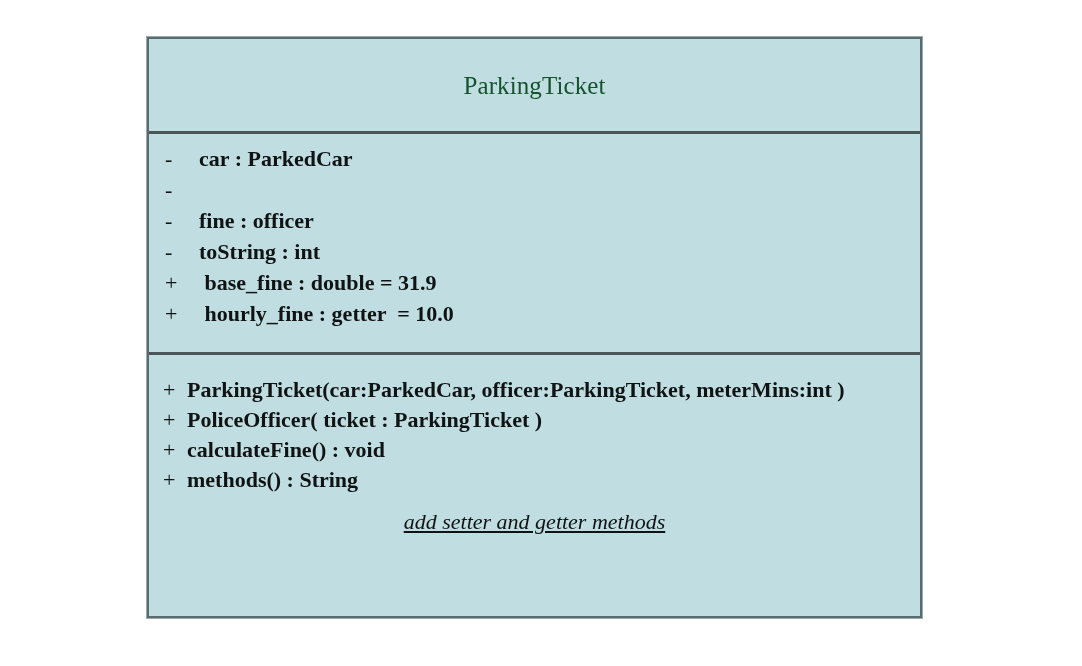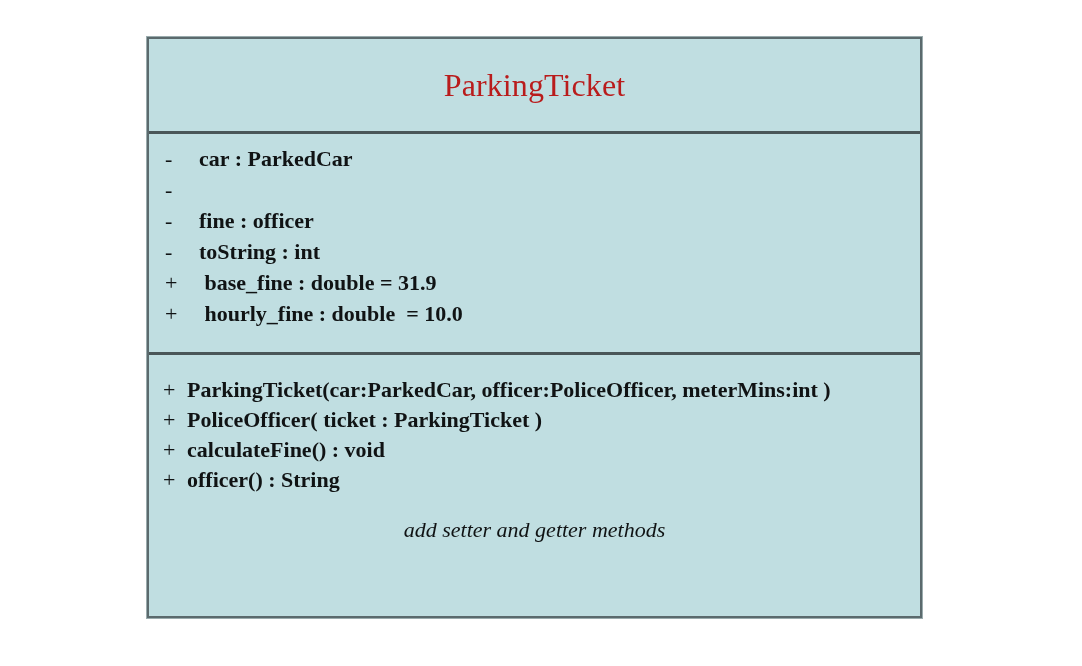--- a/index.html
+++ b/index.html
@@ -31,23 +31,23 @@
   
   .compartment-name {
     height: 95px;
     box-sizing: border-box;
     display: flex;
     align-items: center;
     justify-content: center;
     border-bottom: 3px solid #4a5658;
   }
   .class-title {
-    font-size: 32px;
+    font-size: 25px;
     line-height: 1;
-    color: #b91c1c;
+    color: #14532d;
     letter-spacing: 0.1px;
     text-align: center;
   }
 
   
   .compartment-attributes {
     height: 221px;
     box-sizing: border-box;
     border-bottom: 3px solid #4a5658;
     padding-top: 12px;
@@ -90,25 +90,26 @@
   .compartment-operations .member-row {
     padding-left: 14px;
     height: 30px;
   }
   .compartment-operations .member-visibility {
     width: 24px;
   }
 
   
   .note-row {
-    margin-top: 20px;
+    margin-top: 12px;
     text-align: center;
     font-size: 22px;
     font-style: italic;
     color: #101314;
+    text-decoration: underline;
   }
 </style>
 </head>
 <body>
 
 <div id="uml-class-box">
 
   <div class="compartment-name">
     <div class="class-title">ParkingTicket</div>
   </div>
@@ -134,44 +135,44 @@
       <span class="member-text">toString : int</span>
     </div>
 
     <div class="member-row">
       <span class="member-visibility">+</span>
       <span class="member-text"> base_fine : double = 31.9</span>
     </div>
 
     <div class="member-row">
       <span class="member-visibility">+</span>
-      <span class="member-text"> hourly_fine : double  = 10.0</span>
+      <span class="member-text"> hourly_fine : getter  = 10.0</span>
     </div>
 
   </div>
 
   <div class="compartment-operations">
 
     <div class="member-row">
       <span class="member-visibility">+</span>
-      <span class="member-text">ParkingTicket(car:ParkedCar, officer:PoliceOfficer, meterMins:int )</span>
+      <span class="member-text">ParkingTicket(car:ParkedCar, officer:ParkingTicket, meterMins:int )</span>
     </div>
 
     <div class="member-row">
       <span class="member-visibility">+</span>
       <span class="member-text">PoliceOfficer( ticket : ParkingTicket )</span>
     </div>
 
     <div class="member-row">
       <span class="member-visibility">+</span>
       <span class="member-text">calculateFine() : void</span>
     </div>
 
     <div class="member-row">
       <span class="member-visibility">+</span>
-      <span class="member-text">officer() : String</span>
+      <span class="member-text">methods() : String</span>
     </div>
 
     <div class="note-row">add setter and getter methods</div>
 
   </div>
 
 </div>
 
 </body></html>

